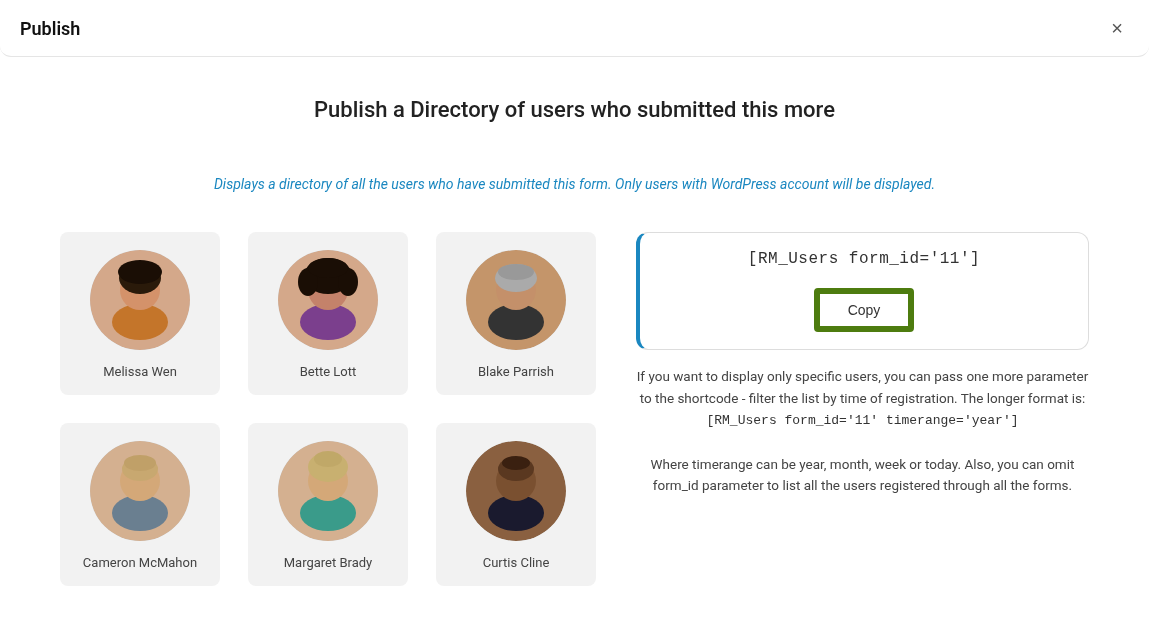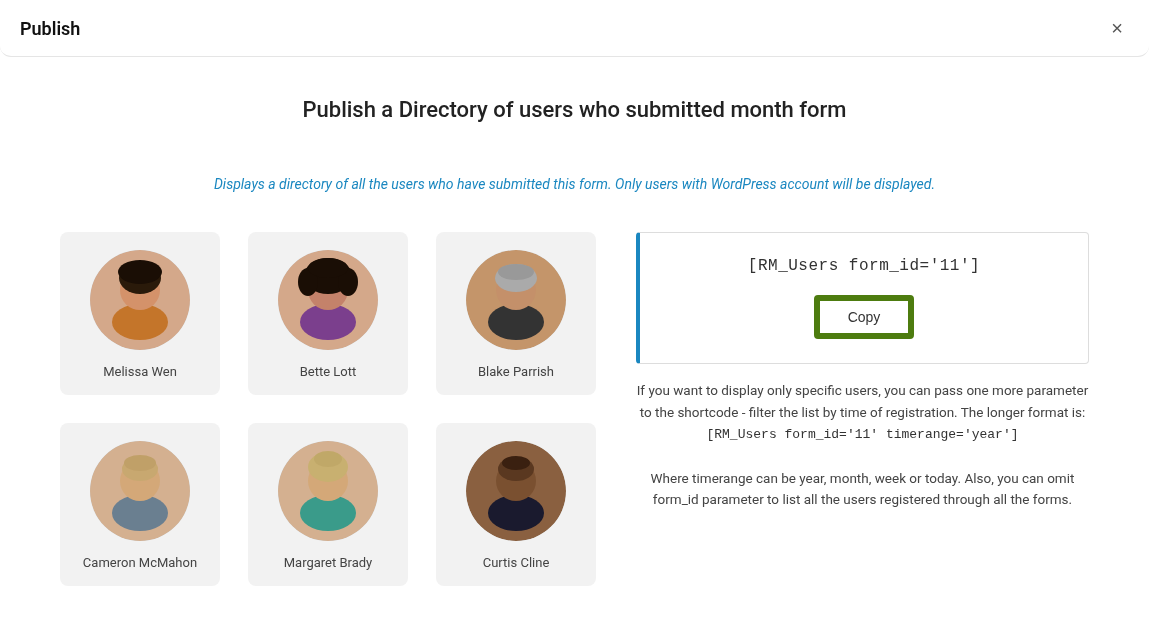--- a/index.html
+++ b/index.html
@@ -113,23 +113,23 @@
     
     .shortcode-panel {
       flex: 1;
       display: flex;
       flex-direction: column;
       gap: 16px;
     }
 
     .shortcode-box {
       border: 1px solid #ddd;
-      border-radius: 4px;
+      border-radius: 12px;
       border-left: 4px solid #1a87c0;
-      padding: 24px 20px;
+      padding: 17px 20px;
       display: flex;
       flex-direction: column;
       align-items: center;
       gap: 20px;
       background: #fff;
     }
 
     .shortcode-text {
       font-family: "Courier New", Courier, monospace;
       font-size: 16px;
@@ -163,21 +163,21 @@
   </style>
 </head>
 <body>
 
 <div class="header">
   <span class="header-title">Publish</span>
   <button class="close-btn">×</button>
 </div>
 
 <div class="main">
-  <div class="page-title">Publish a Directory of users who submitted month form</div>
+  <div class="page-title">Publish a Directory of users who submitted this more</div>
   <div class="page-subtitle">Displays a directory of all the users who have submitted this form. Only users with WordPress account will be displayed.</div>
 
   <div class="content-row">
 
     <div class="user-grid" id="user-grid">
     <div class="user-card">
           <div class="avatar-circle">
             <svg viewBox="0 0 100 100" xmlns="http://www.w3.org/2000/svg">
     <circle cx="50" cy="50" r="50" fill="#d4a88a"></circle>
     <ellipse cx="50" cy="72" rx="28" ry="18" fill="#c4752a"></ellipse>

